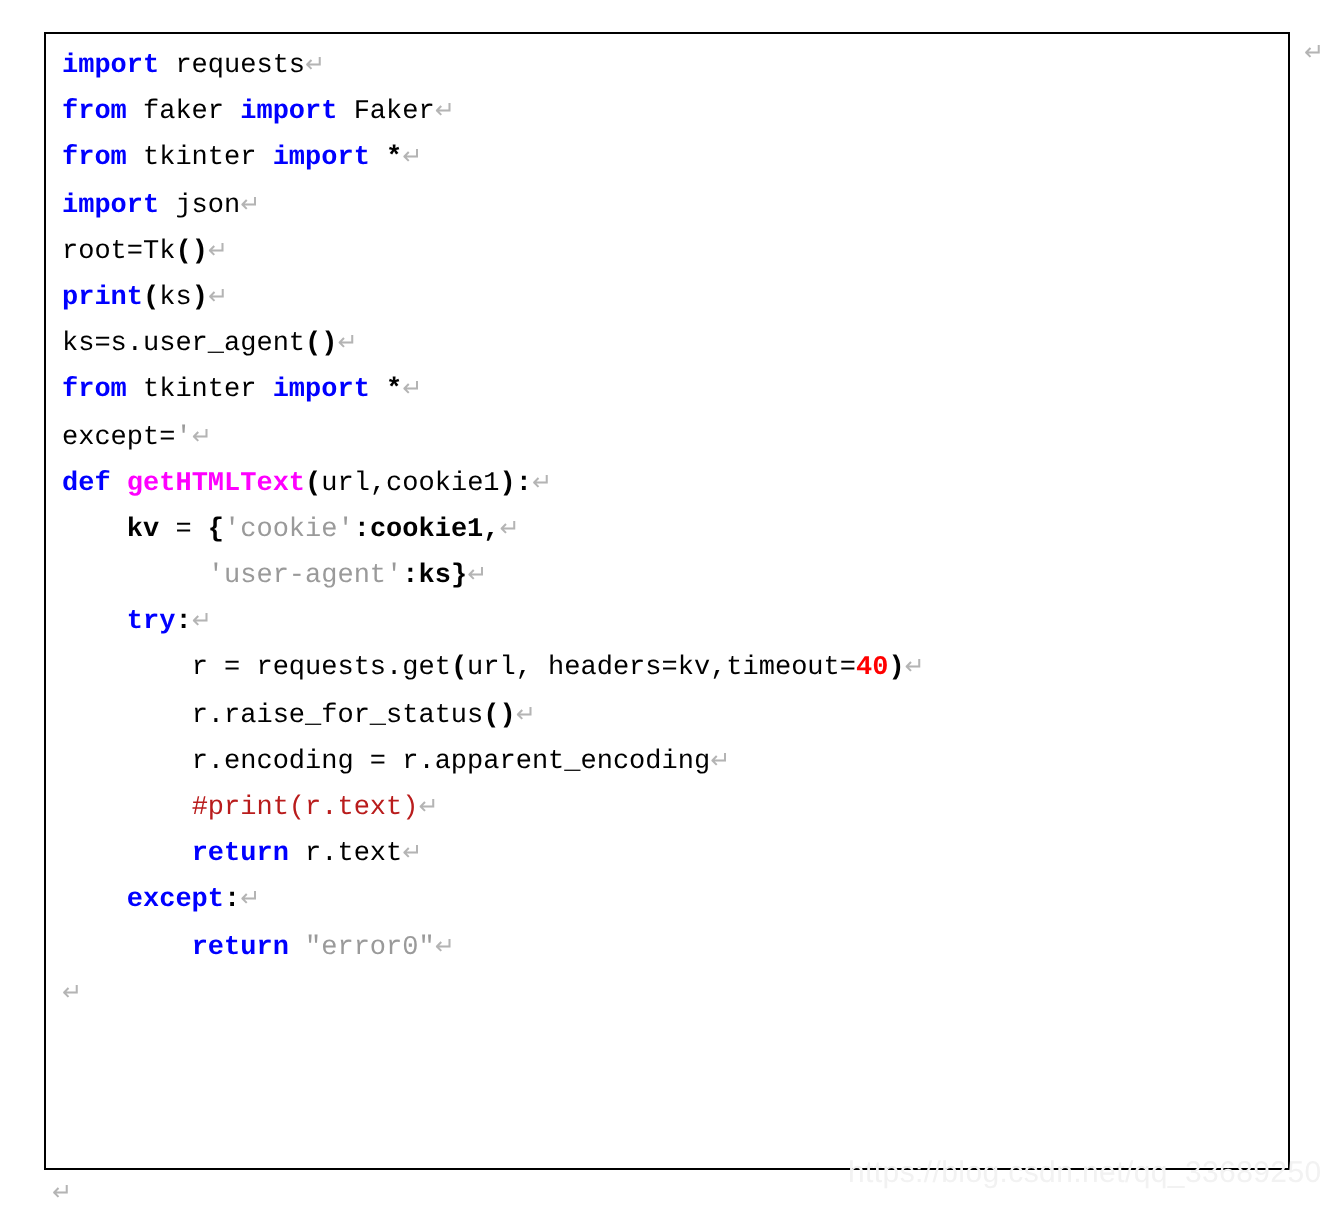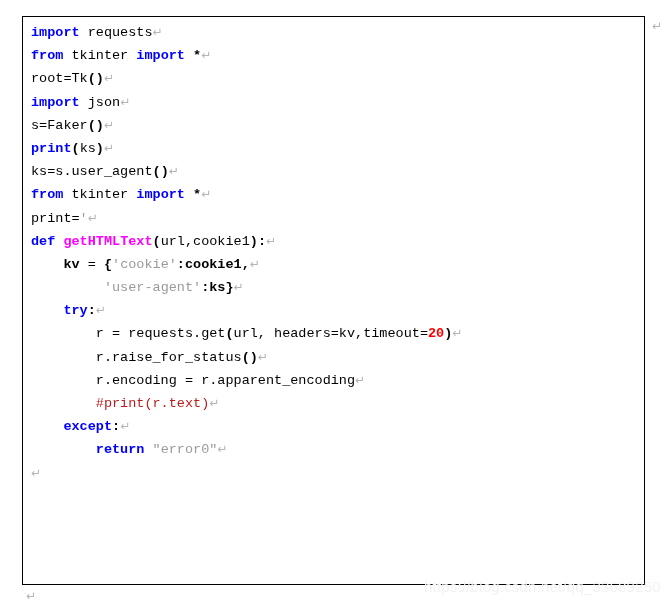--- a/index.html
+++ b/index.html
@@ -107,36 +107,37 @@
   }
 </style>
 </head>
 <body>
 
 <div id="page">
 
   <div id="code-frame">
     <div id="code-block">
         <div class="code-line"><span class="tok-kw">import</span><span class="tok-plain"> requests</span><span class="cr-mark">↵</span></div>
+        <div class="code-line"><span class="tok-kw">from</span><span class="tok-plain"> faker </span><span class="tok-kw">import</span><span class="tok-plain"> Faker</span><span class="cr-mark">↵</span></div>
         <div class="code-line"><span class="tok-kw">from</span><span class="tok-plain"> tkinter </span><span class="tok-kw">import</span><span class="tok-plain"> </span><span class="tok-bold">*</span><span class="cr-mark">↵</span></div>
+        <div class="code-line"><span class="tok-kw">import</span><span class="tok-plain"> json</span><span class="cr-mark">↵</span></div>
         <div class="code-line"><span class="tok-plain">root=Tk</span><span class="tok-bold">()</span><span class="cr-mark">↵</span></div>
-        <div class="code-line"><span class="tok-kw">import</span><span class="tok-plain"> json</span><span class="cr-mark">↵</span></div>
-        <div class="code-line"><span class="tok-plain">s=Faker</span><span class="tok-bold">()</span><span class="cr-mark">↵</span></div>
         <div class="code-line"><span class="tok-kw">print</span><span class="tok-bold">(</span><span class="tok-plain">ks</span><span class="tok-bold">)</span><span class="cr-mark">↵</span></div>
         <div class="code-line"><span class="tok-plain">ks=s.user_agent</span><span class="tok-bold">()</span><span class="cr-mark">↵</span></div>
         <div class="code-line"><span class="tok-kw">from</span><span class="tok-plain"> tkinter </span><span class="tok-kw">import</span><span class="tok-plain"> </span><span class="tok-bold">*</span><span class="cr-mark">↵</span></div>
-        <div class="code-line"><span class="tok-plain">print=</span><span class="tok-str">'</span><span class="cr-mark">↵</span></div>
+        <div class="code-line"><span class="tok-plain">except=</span><span class="tok-str">'</span><span class="cr-mark">↵</span></div>
         <div class="code-line"><span class="tok-kw">def</span><span class="tok-plain"> </span><span class="tok-fn">getHTMLText</span><span class="tok-bold">(</span><span class="tok-plain">url,cookie1</span><span class="tok-bold">):</span><span class="cr-mark">↵</span></div>
         <div class="code-line"><span class="tok-plain">    </span><span class="tok-bold">kv</span><span class="tok-plain"> = </span><span class="tok-bold">{</span><span class="tok-str">'cookie'</span><span class="tok-bold">:</span><span class="tok-bold">cookie1</span><span class="tok-bold">,</span><span class="cr-mark">↵</span></div>
         <div class="code-line"><span class="tok-plain">        </span><span class="tok-plain"> </span><span class="tok-str">'user-agent'</span><span class="tok-bold">:</span><span class="tok-bold">ks}</span><span class="cr-mark">↵</span></div>
         <div class="code-line"><span class="tok-plain">    </span><span class="tok-kw">try</span><span class="tok-bold">:</span><span class="cr-mark">↵</span></div>
-        <div class="code-line"><span class="tok-plain">        </span><span class="tok-plain">r = requests.get</span><span class="tok-bold">(</span><span class="tok-plain">url, headers=kv,timeout=</span><span class="tok-num">20</span><span class="tok-bold">)</span><span class="cr-mark">↵</span></div>
+        <div class="code-line"><span class="tok-plain">        </span><span class="tok-plain">r = requests.get</span><span class="tok-bold">(</span><span class="tok-plain">url, headers=kv,timeout=</span><span class="tok-num">40</span><span class="tok-bold">)</span><span class="cr-mark">↵</span></div>
         <div class="code-line"><span class="tok-plain">        </span><span class="tok-plain">r.raise_for_status</span><span class="tok-bold">()</span><span class="cr-mark">↵</span></div>
         <div class="code-line"><span class="tok-plain">        </span><span class="tok-plain">r.encoding = r.apparent_encoding</span><span class="cr-mark">↵</span></div>
         <div class="code-line"><span class="tok-plain">        </span><span class="tok-com">#print(r.text)</span><span class="cr-mark">↵</span></div>
+        <div class="code-line"><span class="tok-plain">        </span><span class="tok-kw">return</span><span class="tok-plain"> r.text</span><span class="cr-mark">↵</span></div>
         <div class="code-line"><span class="tok-plain">    </span><span class="tok-kw">except</span><span class="tok-bold">:</span><span class="cr-mark">↵</span></div>
         <div class="code-line"><span class="tok-plain">        </span><span class="tok-kw">return</span><span class="tok-plain"> </span><span class="tok-str">"error0"</span><span class="cr-mark">↵</span></div>
         <div class="code-line"><span class="cr-mark">↵</span></div>
       </div>
   </div>
 
   <span id="cr-outside-top">↵</span>
 
   <span id="cr-outside-bottom">↵</span>
 

